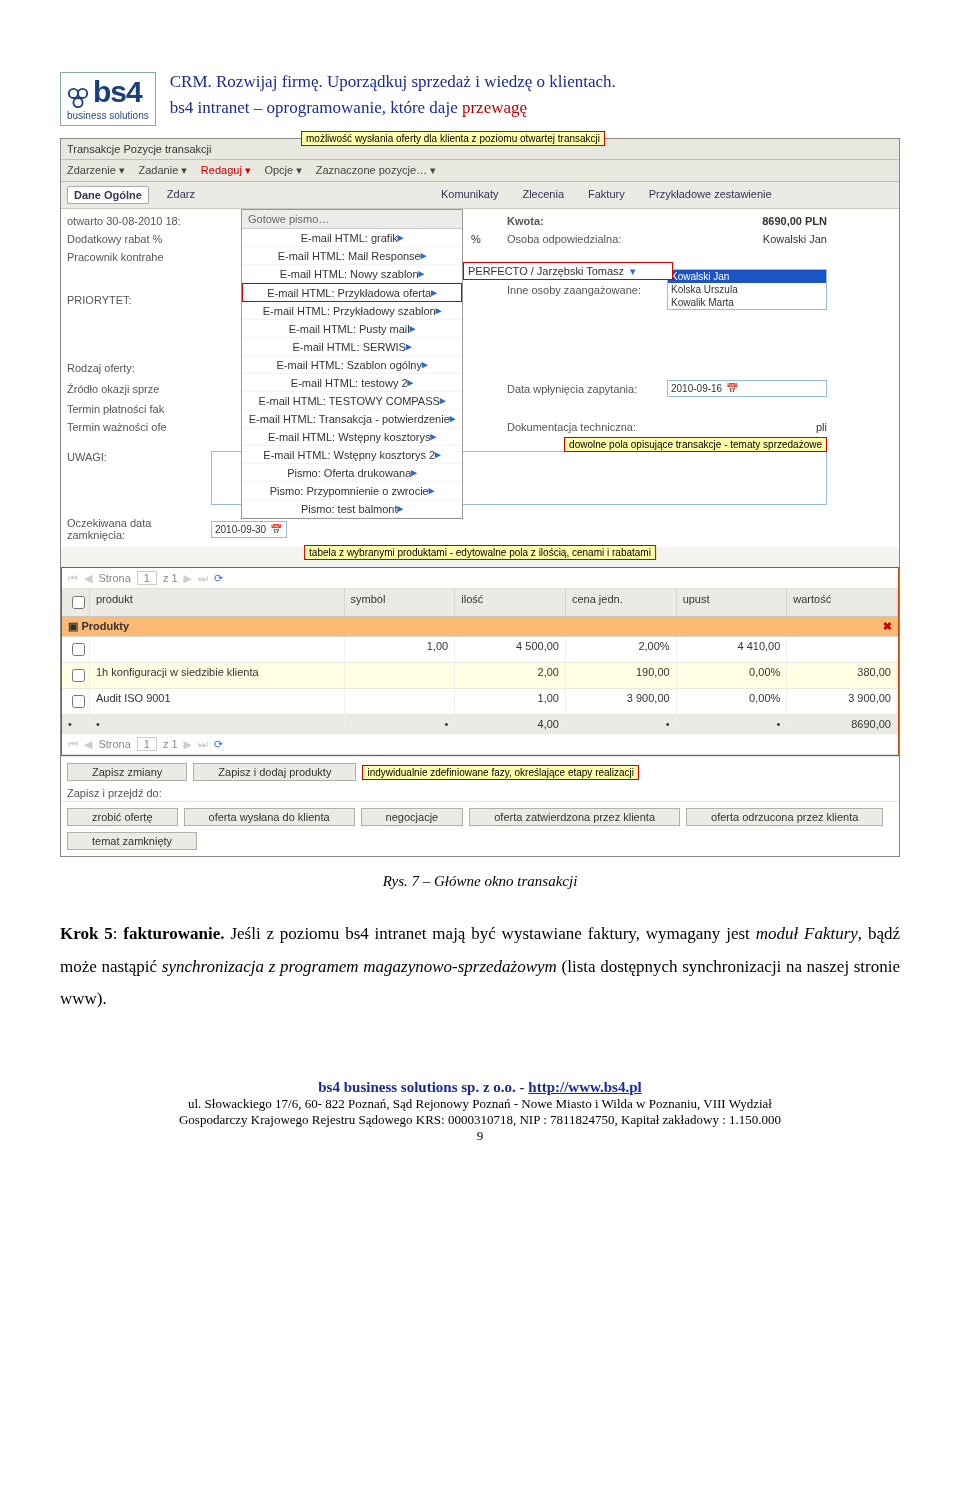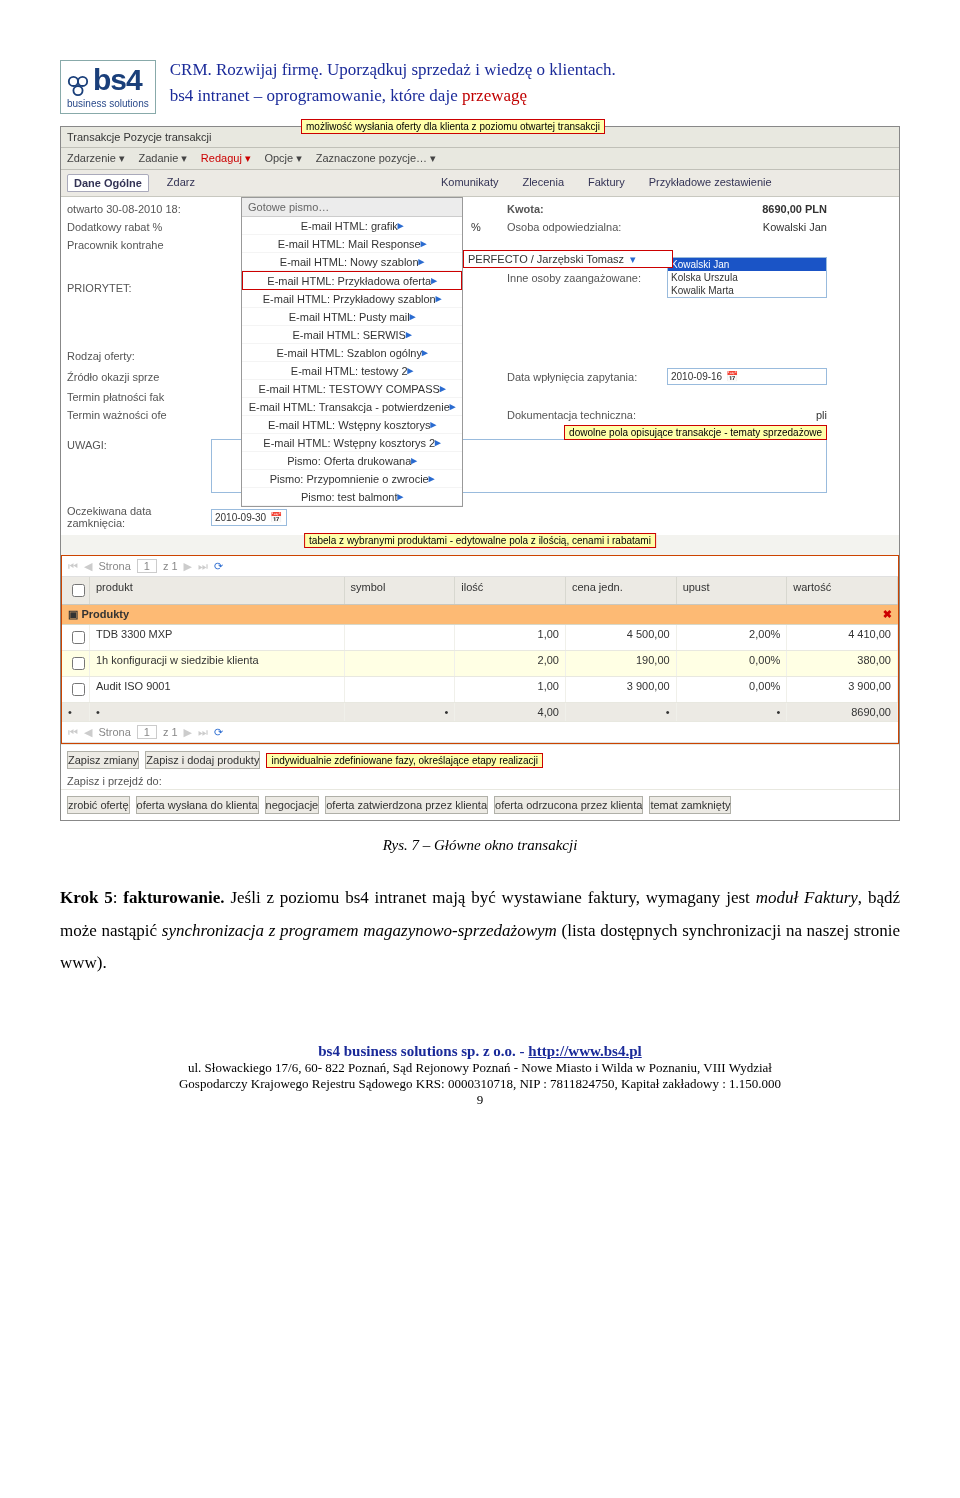--- a/index.html
+++ b/index.html
@@ -1,16 +1,16 @@
 <!DOCTYPE html>
 <html><head>
 <meta charset="utf-8">
 <style>
 html,body{margin:0;padding:0;background:#fff;font-family:"Times New Roman",serif;color:#000}
-.page{width:960px;margin:0 auto;padding:60px 60px 40px;box-sizing:border-box}
+.page{width:960px;margin:12px auto;padding:60px 60px 40px;box-sizing:border-box}
 .hdr{display:flex;align-items:flex-start;gap:14px;margin-bottom:10px}
 .logo{border:1px solid #8aa;padding:4px 6px;font-family:Arial,sans-serif;color:#2a4a8a;line-height:1;text-align:left;font-size:10px}
 .logo .big{font-size:30px;font-weight:bold;letter-spacing:-1px;color:#1a3f7a}
 .logo .icn{display:inline-block;vertical-align:middle;margin-right:4px}
 .htxt{font-family:"Times New Roman",serif;color:#1a2a99;font-size:17px;font-weight:normal}
 .htxt .row1{margin-bottom:6px}
 .prz{color:#c00000}
 .screenshot{border:1px solid #888;font-family:Arial,sans-serif;font-size:11px;color:#333;background:#f3f3ef;position:relative;margin-top:12px}
 .tabbar{background:#e8e8e0;border-bottom:1px solid #c0c0b8;padding:4px 6px;font-size:11px}
 .editbar{background:#eef;border-bottom:1px solid #aac;padding:4px 6px;color:#224;font-weight:bold;font-size:11px}
@@ -43,21 +43,21 @@
 .hdrrow,.row{display:grid;grid-template-columns:28px 2.3fr 1fr 1fr 1fr 1fr 1fr;font-size:11px}
 .hdrrow{background:#eceae4;border-bottom:1px solid #c8c8c0}
 .hdrrow div{padding:4px 6px;border-right:1px solid #d8d8d0}
 .row{border-bottom:1px solid #e8e8e0}
 .row div{padding:3px 6px;border-right:1px solid #f0f0ea;text-align:right}
 .row div:nth-child(1),.row div:nth-child(2){text-align:left}
 .grp{background:#fdba74;border-bottom:1px solid #d8d8c8;padding:3px 6px;font-weight:bold;display:flex;align-items:center;justify-content:space-between}
 .grp .x{color:#c00;font-weight:bold}
 .sumrow{background:#eceae4}
 .btnbar{padding:6px;display:flex;gap:6px;align-items:center;background:#fff;position:relative;border-top:1px solid #e8e8e0}
-.btn{background:#eceae4;border:1px solid #b0b0a8;padding:2px 0;font-size:11px}
+.btn{background:#eceae4;border:1px solid #b0b0a8;padding:2px 24px;font-size:11px}
 .note{color:#555;font-size:11px}
 .phasebar{padding:6px;display:flex;gap:6px;flex-wrap:wrap;background:#fff;border-top:1px solid #e8e8e0}
 .cap{text-align:center;font-style:italic;font-family:"Times New Roman",serif;font-size:15px;margin:16px 0 28px}
 .body{font-family:"Times New Roman",serif;font-size:17px;line-height:1.9;text-align:justify}
 .body b{font-weight:bold}
 .body i{font-style:italic}
 .footer{text-align:center;font-family:"Times New Roman",serif;font-size:13px;margin-top:64px}
 .footer .l1{color:#1a2a99;font-weight:bold;font-size:15px}
 .footer a{color:#1a2a99;text-decoration:underline}
 .pct{margin-left:4px}
@@ -282,21 +282,20 @@
       <div>cena jedn.</div>
       <div>upust</div>
       <div>wartość</div>
     </div>
     <div class="grp">
       <span>▣ <span>Produkty</span></span>
           <span class="x">✖</span>
     </div>
     <div class="row">
       <div><input type="checkbox" style=""></div>
-      <div>TDB 3300 MXP</div>
           <div></div>
           <div>1,00</div>
           <div>4 500,00</div>
           <div>2,00%</div>
           <div>4 410,00</div>
     </div>
     <div class="row" style="background:#ffffe4">
       <div><input type="checkbox" style=""></div>
       <div>1h konfiguracji w siedzibie klienta</div>
           <div></div>

